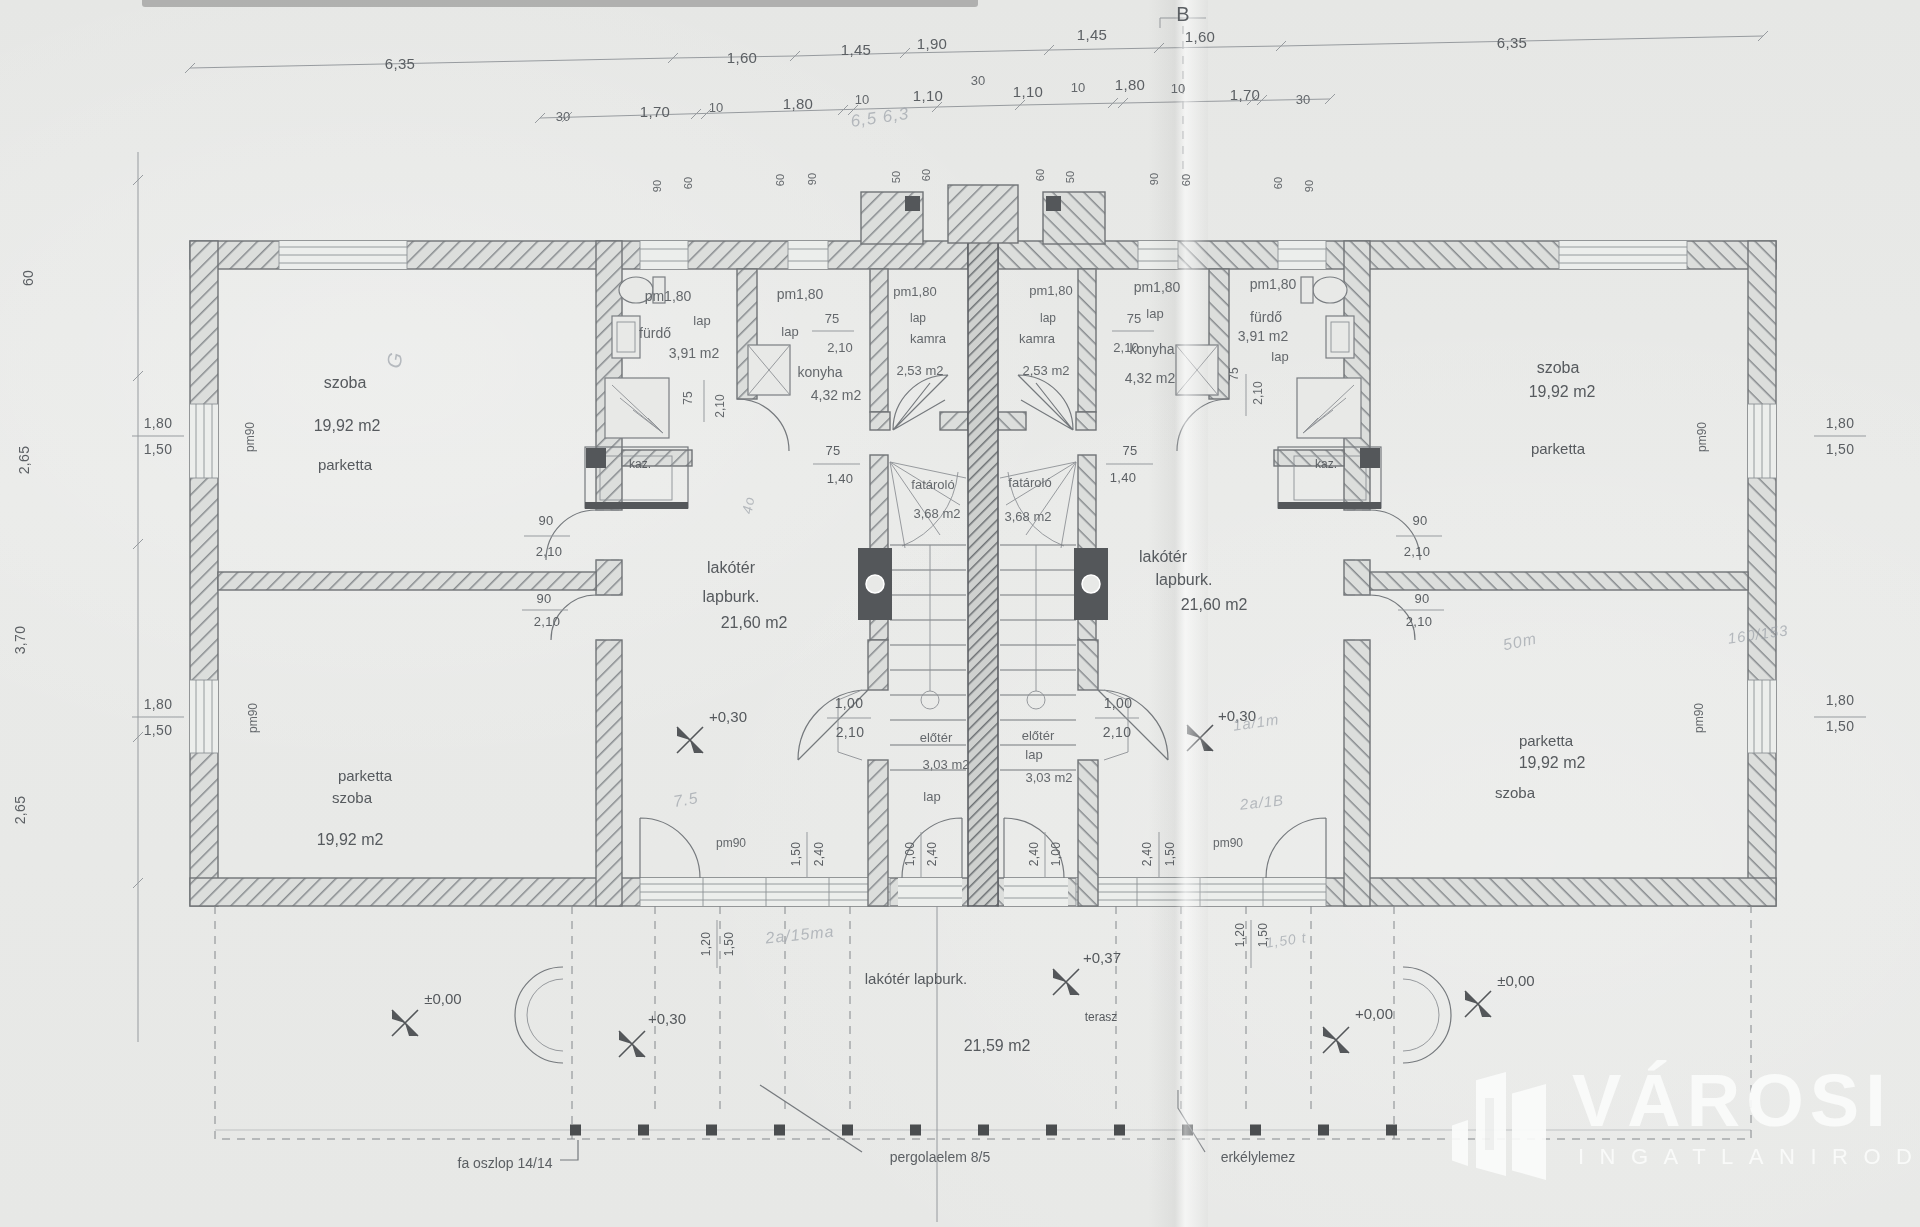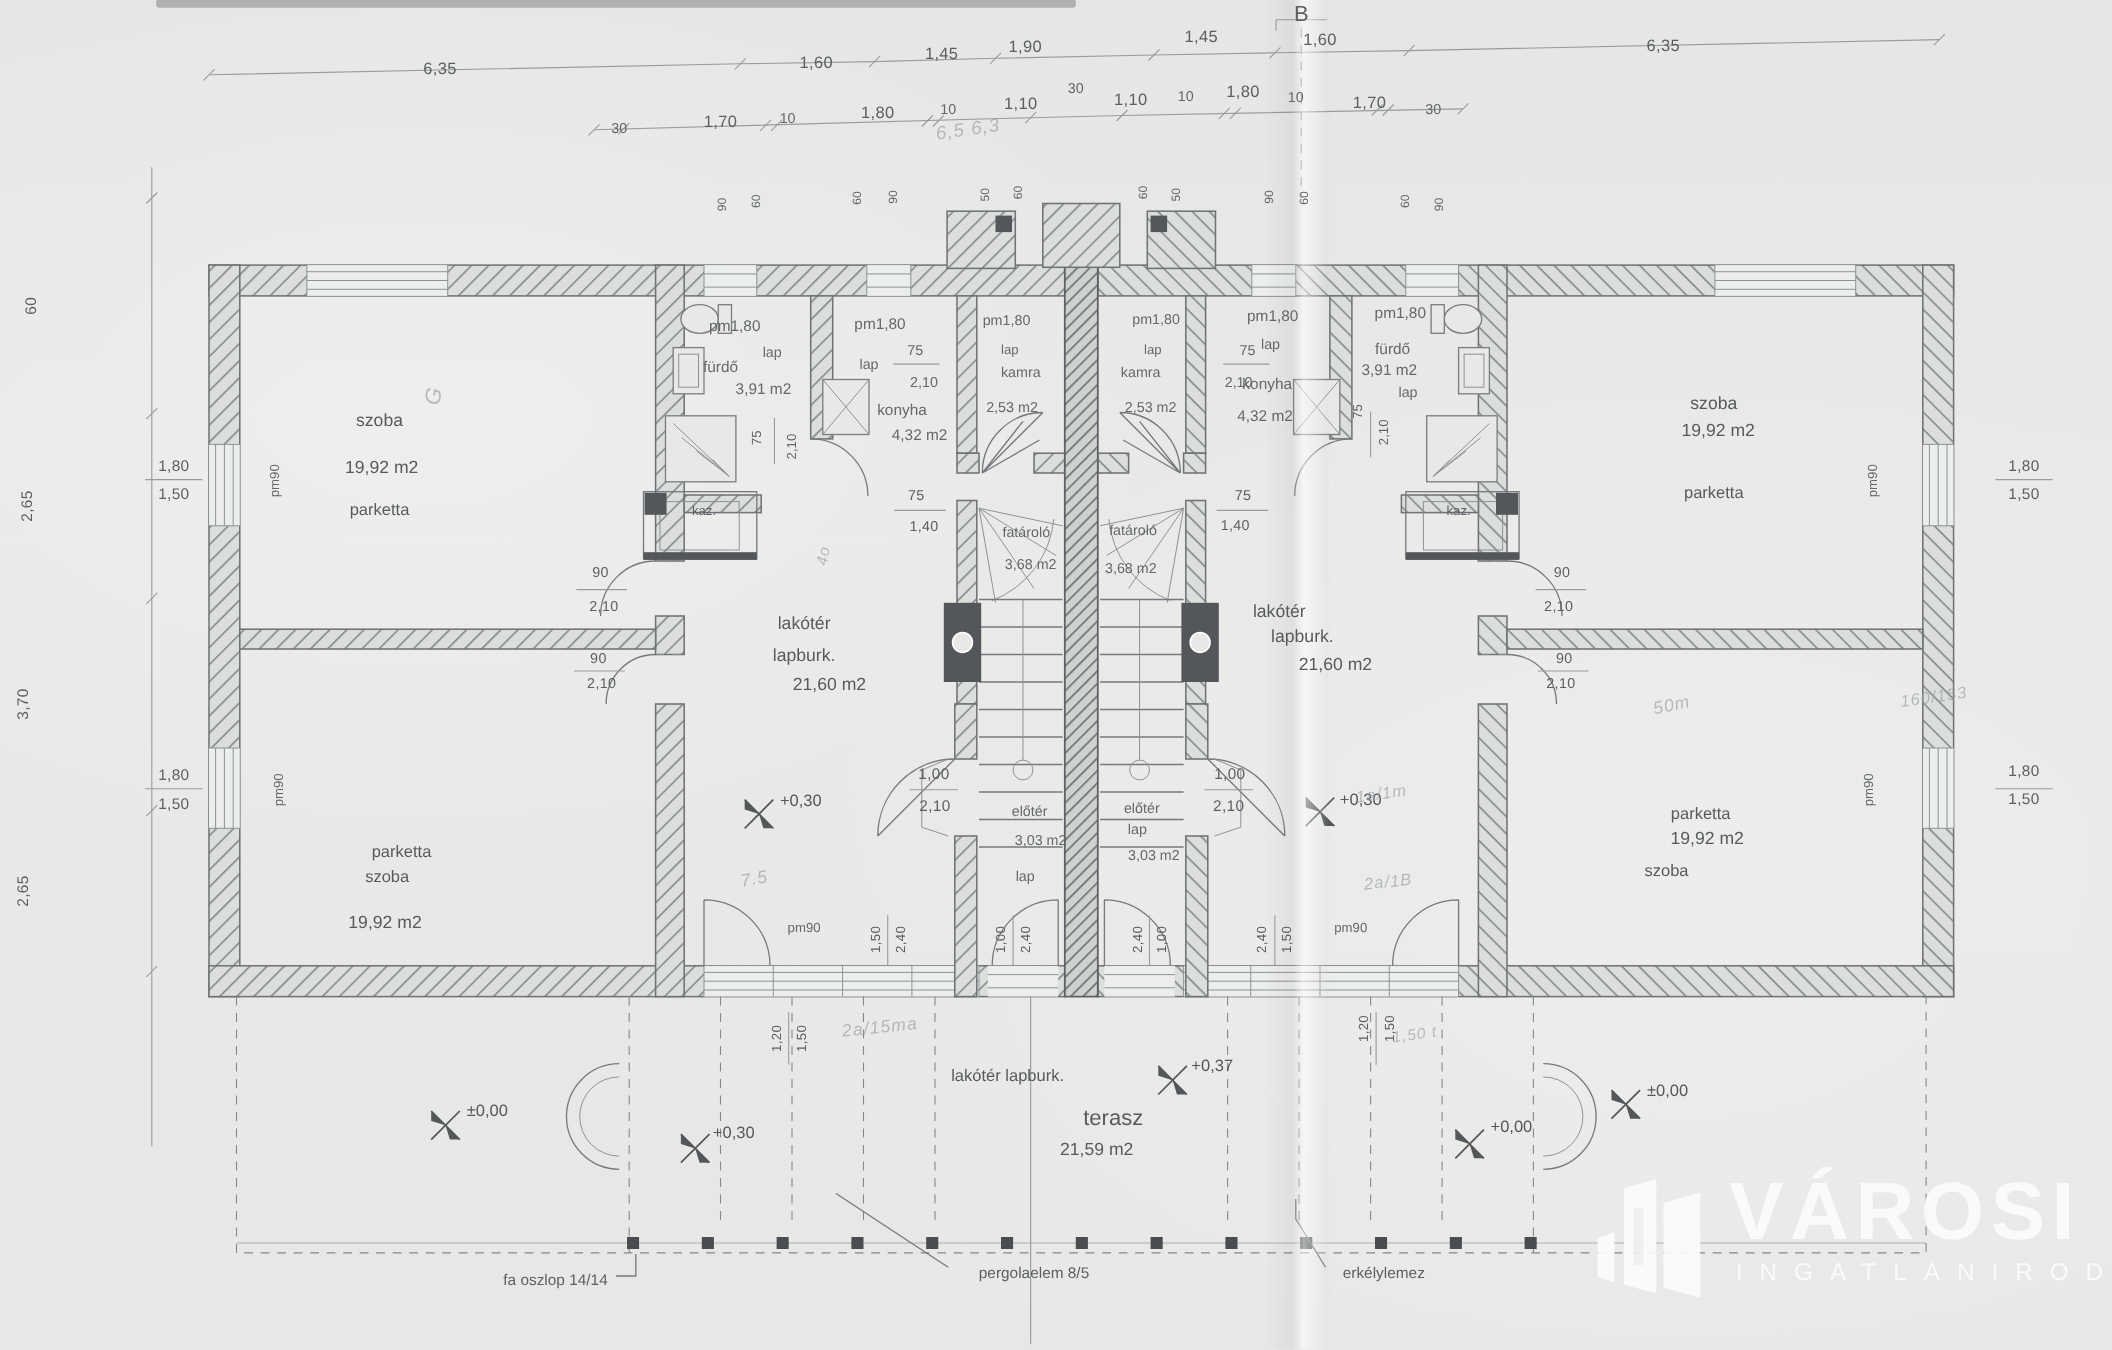--- a/index.html
+++ b/index.html
@@ -26,21 +26,21 @@
   .dash{stroke:#84888c;stroke-width:1;fill:none;stroke-dasharray:8 7;}
   .dim{stroke:#979b9f;stroke-width:1;fill:none;}
   .fix{stroke:#7a7e82;stroke-width:1.2;fill:#e8e9e7;}
   .dark{fill:#54575a;stroke:none;}
   .opening{fill:#eceeec;stroke:none;}
   .lab{position:absolute;color:#5b5f63;white-space:nowrap;transform-origin:center;}
   .lab.dim{letter-spacing:.3px;}
   .lab.sml{color:#64686c;}
   .lab.vert{color:#64686c;}
   .lab.room{color:#565a5e;}
-  .lab.lvl{color:#54585c;margin-top:12px;}
+  .lab.lvl{color:#54585c;}
   .lab.ann{color:#5b5f63;}
   .lab.hand{color:#979da5;opacity:.65;font-style:italic;letter-spacing:1px;}
   #labels{position:absolute;inset:0;}
   
   #logo{position:absolute;left:1448px;top:1062px;width:445px;height:130px;display:flex;align-items:flex-start;opacity:.92;}
   #logo .glyph{position:relative;width:110px;height:120px;flex:0 0 auto;}
   #logo .b1,#logo .b2,#logo .b3{position:absolute;background:#fbfcfb;}
   #logo .b1{left:4px;top:58px;width:16px;height:46px;clip-path:polygon(0 12%,100% 0,100% 100%,0 88%);}
   #logo .b2{left:28px;top:10px;width:30px;height:104px;clip-path:polygon(0 8%,100% 0,100% 100%,0 92%);}
   #logo .b3{left:64px;top:22px;width:34px;height:96px;clip-path:polygon(0 10%,100% 0,100% 100%,0 90%);}
@@ -375,21 +375,21 @@
     <span class="lab dim" style="left: 1240px; top: 935px; font-size: 12px; transform: translate(-50%, -50%) rotate(-90deg);">1,20</span>
     <span class="lab dim" style="left: 1263px; top: 935px; font-size: 12px; transform: translate(-50%, -50%) rotate(-90deg);">1,50</span>
     <span class="lab dim" style="left: 1420px; top: 520px; font-size: 13px; transform: translate(-50%, -50%) rotate(0deg);">90</span>
     <span class="lab dim" style="left: 1417px; top: 551px; font-size: 13px; transform: translate(-50%, -50%) rotate(0deg);">2,10</span>
     <span class="lab dim" style="left: 1422px; top: 598px; font-size: 13px; transform: translate(-50%, -50%) rotate(0deg);">90</span>
     <span class="lab dim" style="left: 1419px; top: 621px; font-size: 13px; transform: translate(-50%, -50%) rotate(0deg);">2,10</span>
     <span class="lab room" style="left: 1546px; top: 740px; font-size: 15px; transform: translate(-50%, -50%) rotate(0deg);">parketta</span>
     <span class="lab room" style="left: 1552px; top: 763px; font-size: 16px; transform: translate(-50%, -50%) rotate(0deg);">19,92 m2</span>
     <span class="lab room" style="left: 1515px; top: 792px; font-size: 15px; transform: translate(-50%, -50%) rotate(0deg);">szoba</span>
     <span class="lab room" style="left: 916px; top: 978px; font-size: 15px; transform: translate(-50%, -50%) rotate(0deg);">lakótér lapburk.</span>
-    <span class="lab room" style="left: 1012px; top: 1017px; font-size: 20px; transform: translate(-50%, -50%) rotate(0deg);">terasz</span>
+    <span class="lab room" style="left: 1101px; top: 1017px; font-size: 12px; transform: translate(-50%, -50%) rotate(0deg);">terasz</span>
     <span class="lab room" style="left: 997px; top: 1046px; font-size: 16px; transform: translate(-50%, -50%) rotate(0deg);">21,59 m2</span>
     <span class="lab lvl" style="left: 1102px; top: 957px; font-size: 15px; transform: translate(-50%, -50%) rotate(0deg);">+0,37</span>
     <span class="lab lvl" style="left: 667px; top: 1018px; font-size: 15px; transform: translate(-50%, -50%) rotate(0deg);">+0,30</span>
     <span class="lab lvl" style="left: 1374px; top: 1013px; font-size: 15px; transform: translate(-50%, -50%) rotate(0deg);">+0,00</span>
     <span class="lab lvl" style="left: 443px; top: 998px; font-size: 15px; transform: translate(-50%, -50%) rotate(0deg);">±0,00</span>
     <span class="lab lvl" style="left: 1516px; top: 980px; font-size: 15px; transform: translate(-50%, -50%) rotate(0deg);">±0,00</span>
     <span class="lab ann" style="left: 505px; top: 1163px; font-size: 14px; transform: translate(-50%, -50%) rotate(0deg);">fa oszlop 14/14</span>
     <span class="lab ann" style="left: 940px; top: 1157px; font-size: 14px; transform: translate(-50%, -50%) rotate(0deg);">pergolaelem 8/5</span>
     <span class="lab ann" style="left: 1258px; top: 1157px; font-size: 14px; transform: translate(-50%, -50%) rotate(0deg);">erkélylemez</span>
     <span class="lab hand" style="left: 880px; top: 118px; font-size: 17px; transform: translate(-50%, -50%) rotate(-8deg);">6,5  6,3</span>

